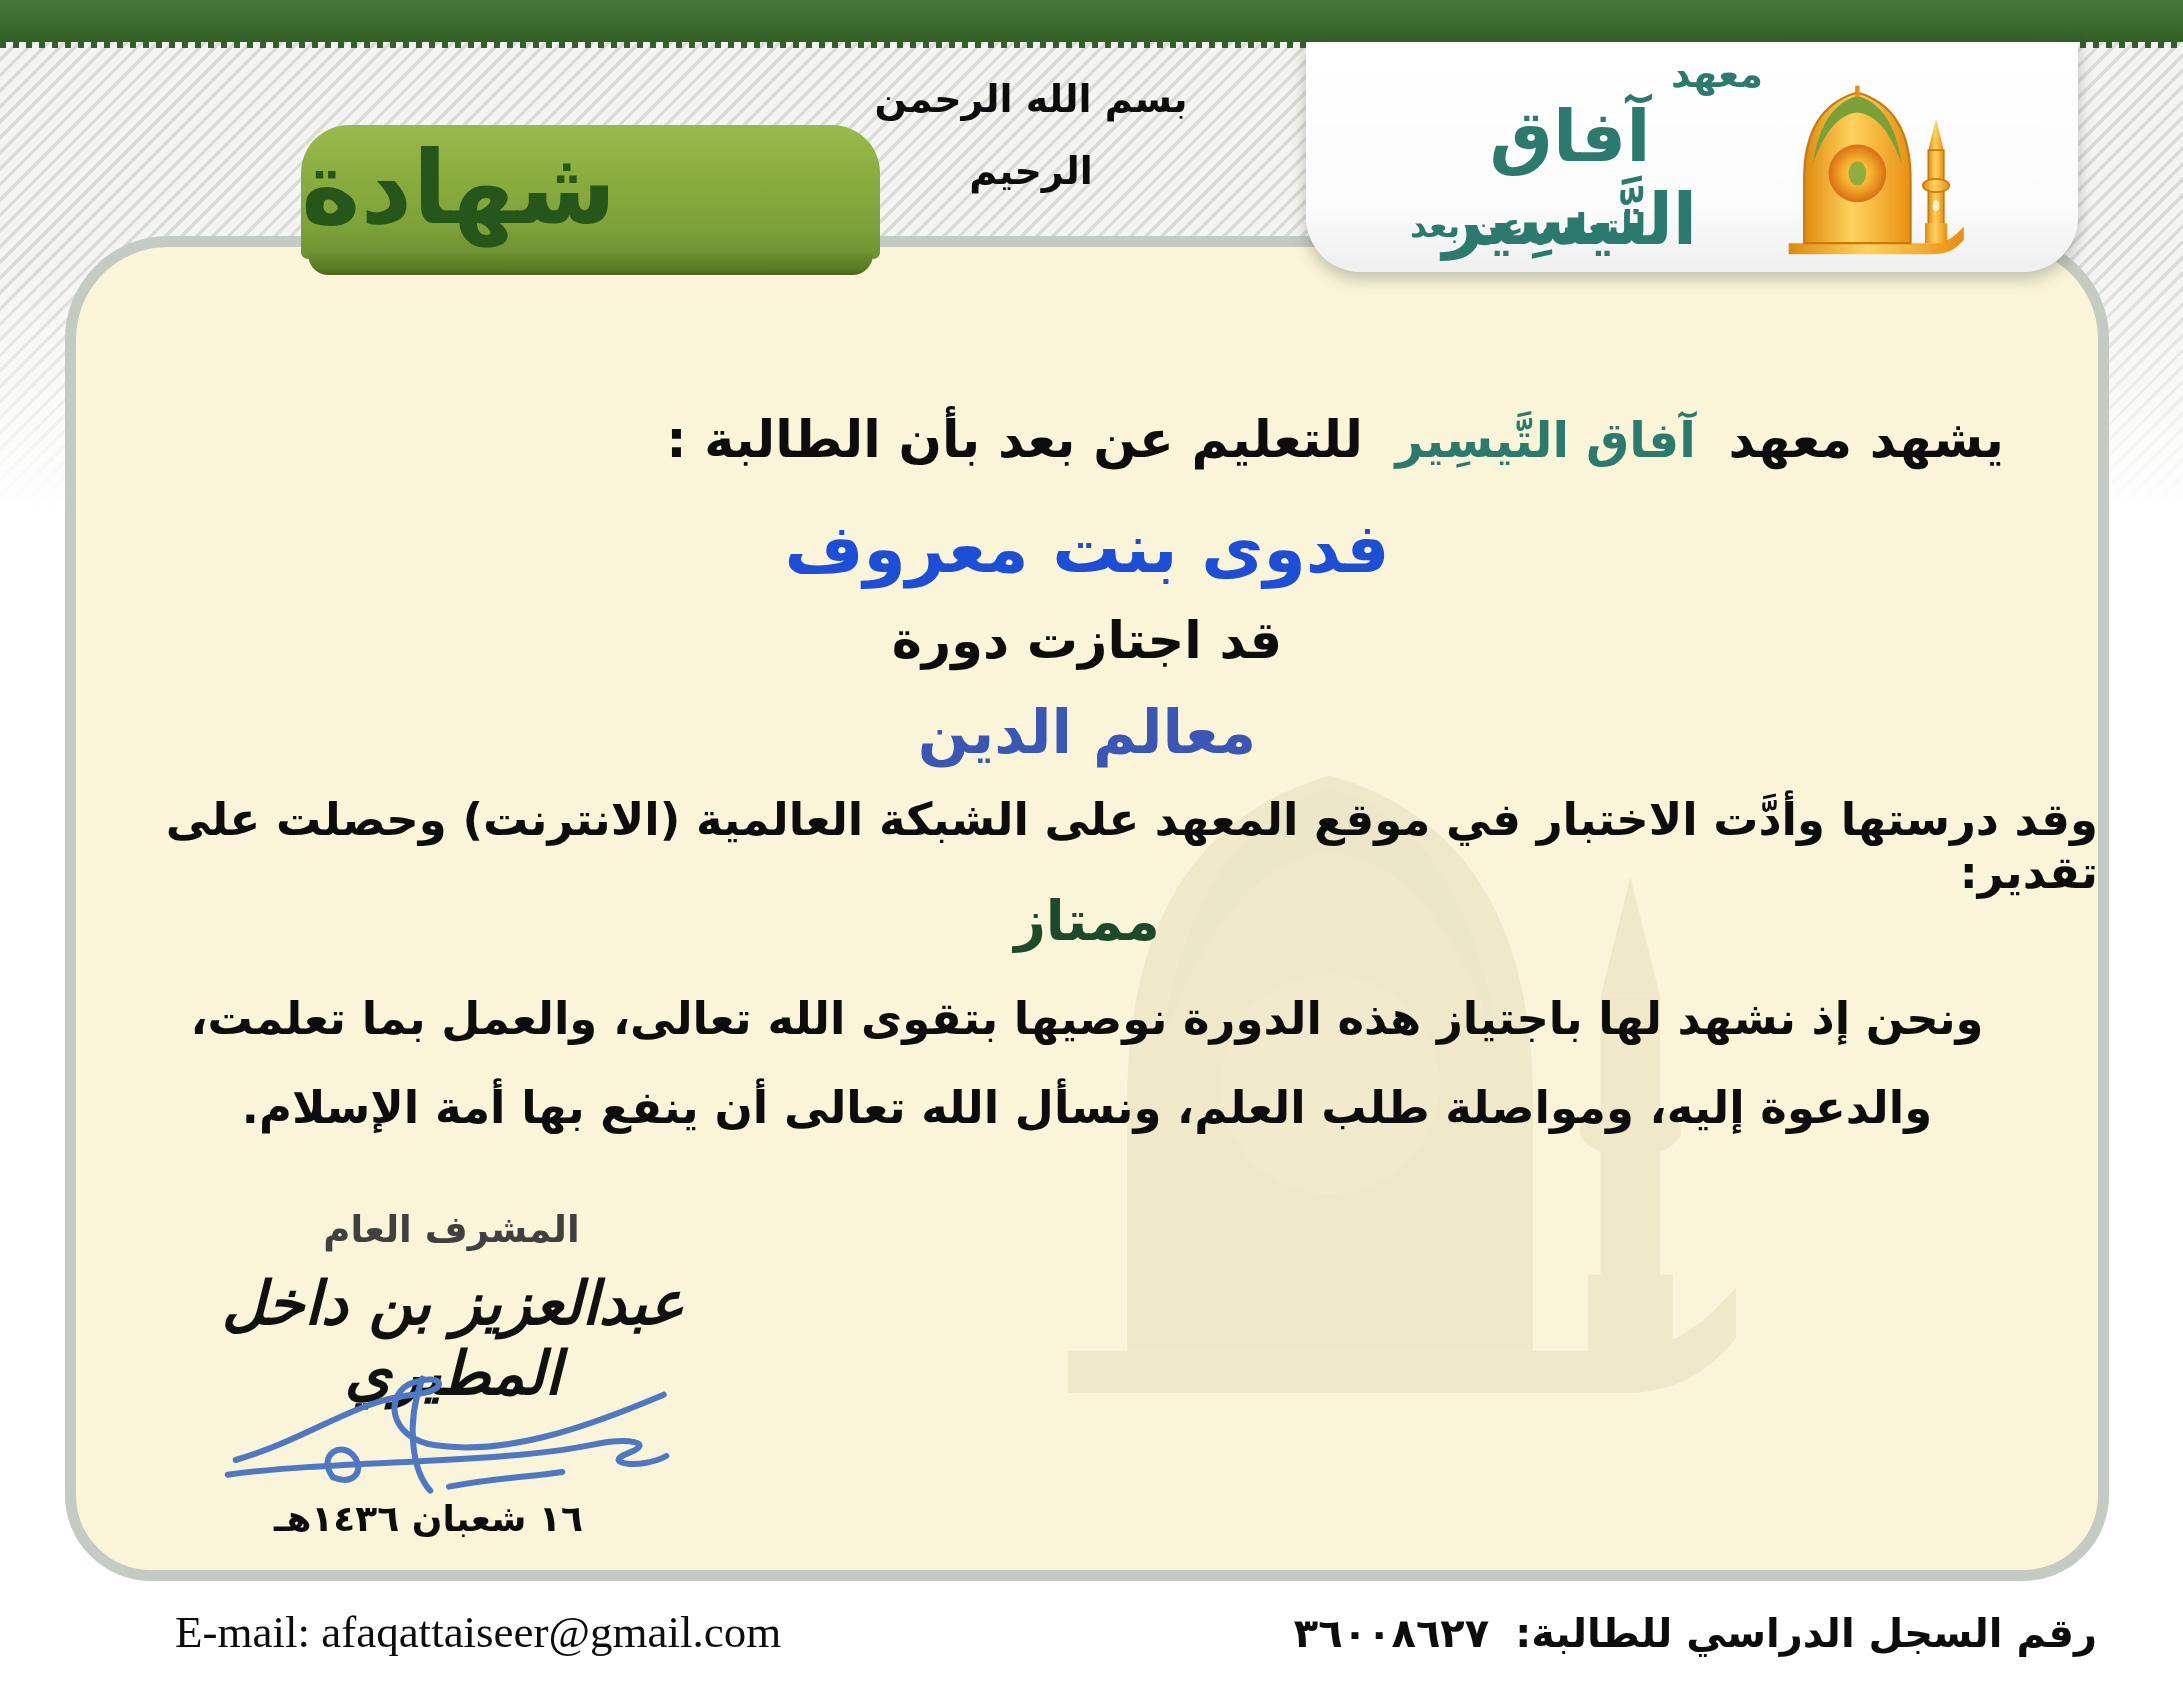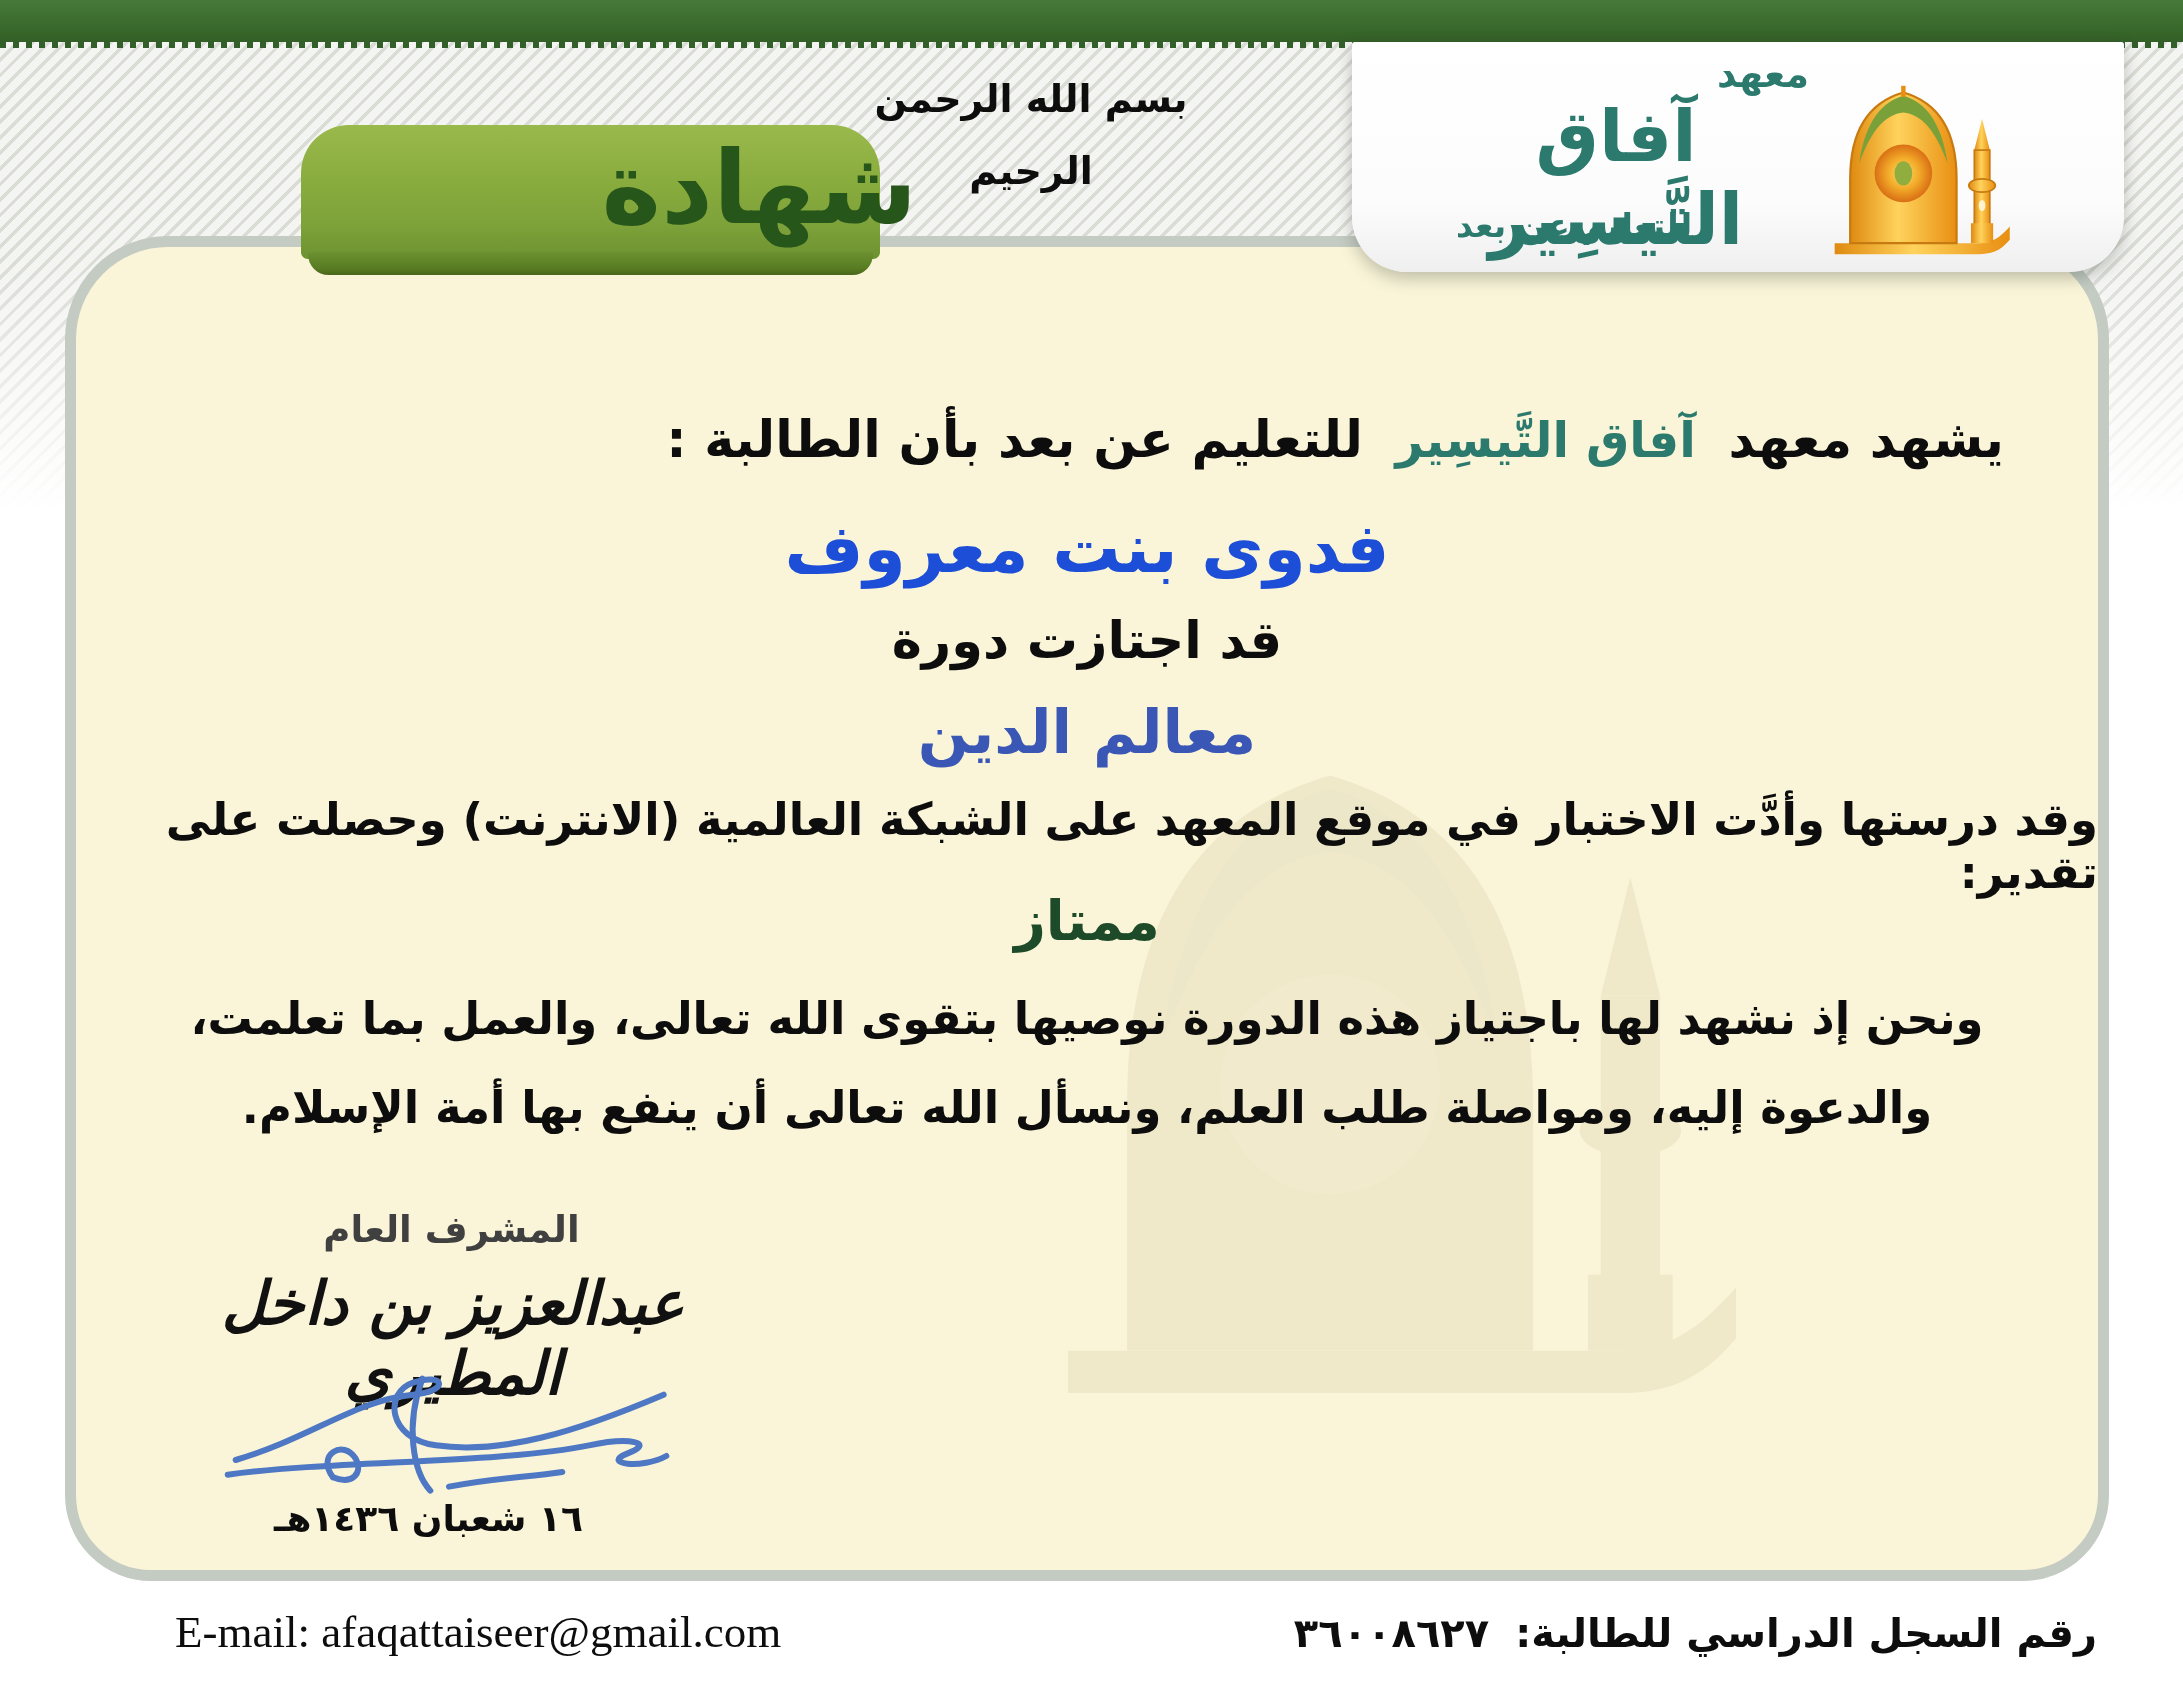--- a/index.html
+++ b/index.html
@@ -33,36 +33,35 @@
     border-radius:48px 48px 6.8px 6.8px;
     z-index:7;
   }
   .ribbon::after{
     content:"";position:absolute;left:6.8px;right:6.8px;bottom:-16.4px;height:23px;
     background:linear-gradient(180deg,#6c9130 0%,#587c22 70%,#49671b 100%);
     border-radius:0 0 20.5px 20.5px;z-index:-1;
   }
   .ribbon-label{
     position:absolute;left:0;top:0;width:100%;height:134px;line-height:127px;
-    text-align:right;font-size:101px;font-weight:bold;color:#27561a;padding-left:37px;
+    text-align:left;font-size:101px;font-weight:bold;color:#27561a;
   }
   
   .bismillah{
     position:absolute;left:822px;top:63px;width:418px;height:75px;
     text-align:center;font-size:38px;font-weight:bold;color:#0d0d0d;
     line-height:72px;z-index:3;
   }
   
   .logo-card{
     position:absolute;left:1306px;top:42px;width:772px;height:230px;
     background:linear-gradient(180deg,#ffffff 0%,#fcfcfc 70%,#efefef 100%);
     border-radius:2.7px 2.7px 55px 55px;
     box-shadow:0 6.8px 16.4px rgba(60,70,60,0.30);
     z-index:7;
-    margin-left:46px;
   }
   .logo-line1{position:absolute;left:288px;top:9.6px;width:246px;text-align:center;
     font-size:38px;font-weight:bold;color:#2b7a6d;}
   .logo-line2{position:absolute;left:62px;top:53px;width:404px;text-align:center;
     font-size:71px;font-weight:bold;color:#2b7a6d;}
   .logo-line3{position:absolute;left:75px;top:164px;width:294px;text-align:center;
     font-size:33px;font-weight:bold;color:#2b7a6d;}
   .logo-mosque{position:absolute;left:472px;top:15px;width:192px;height:205px;}
   
   .panel{

